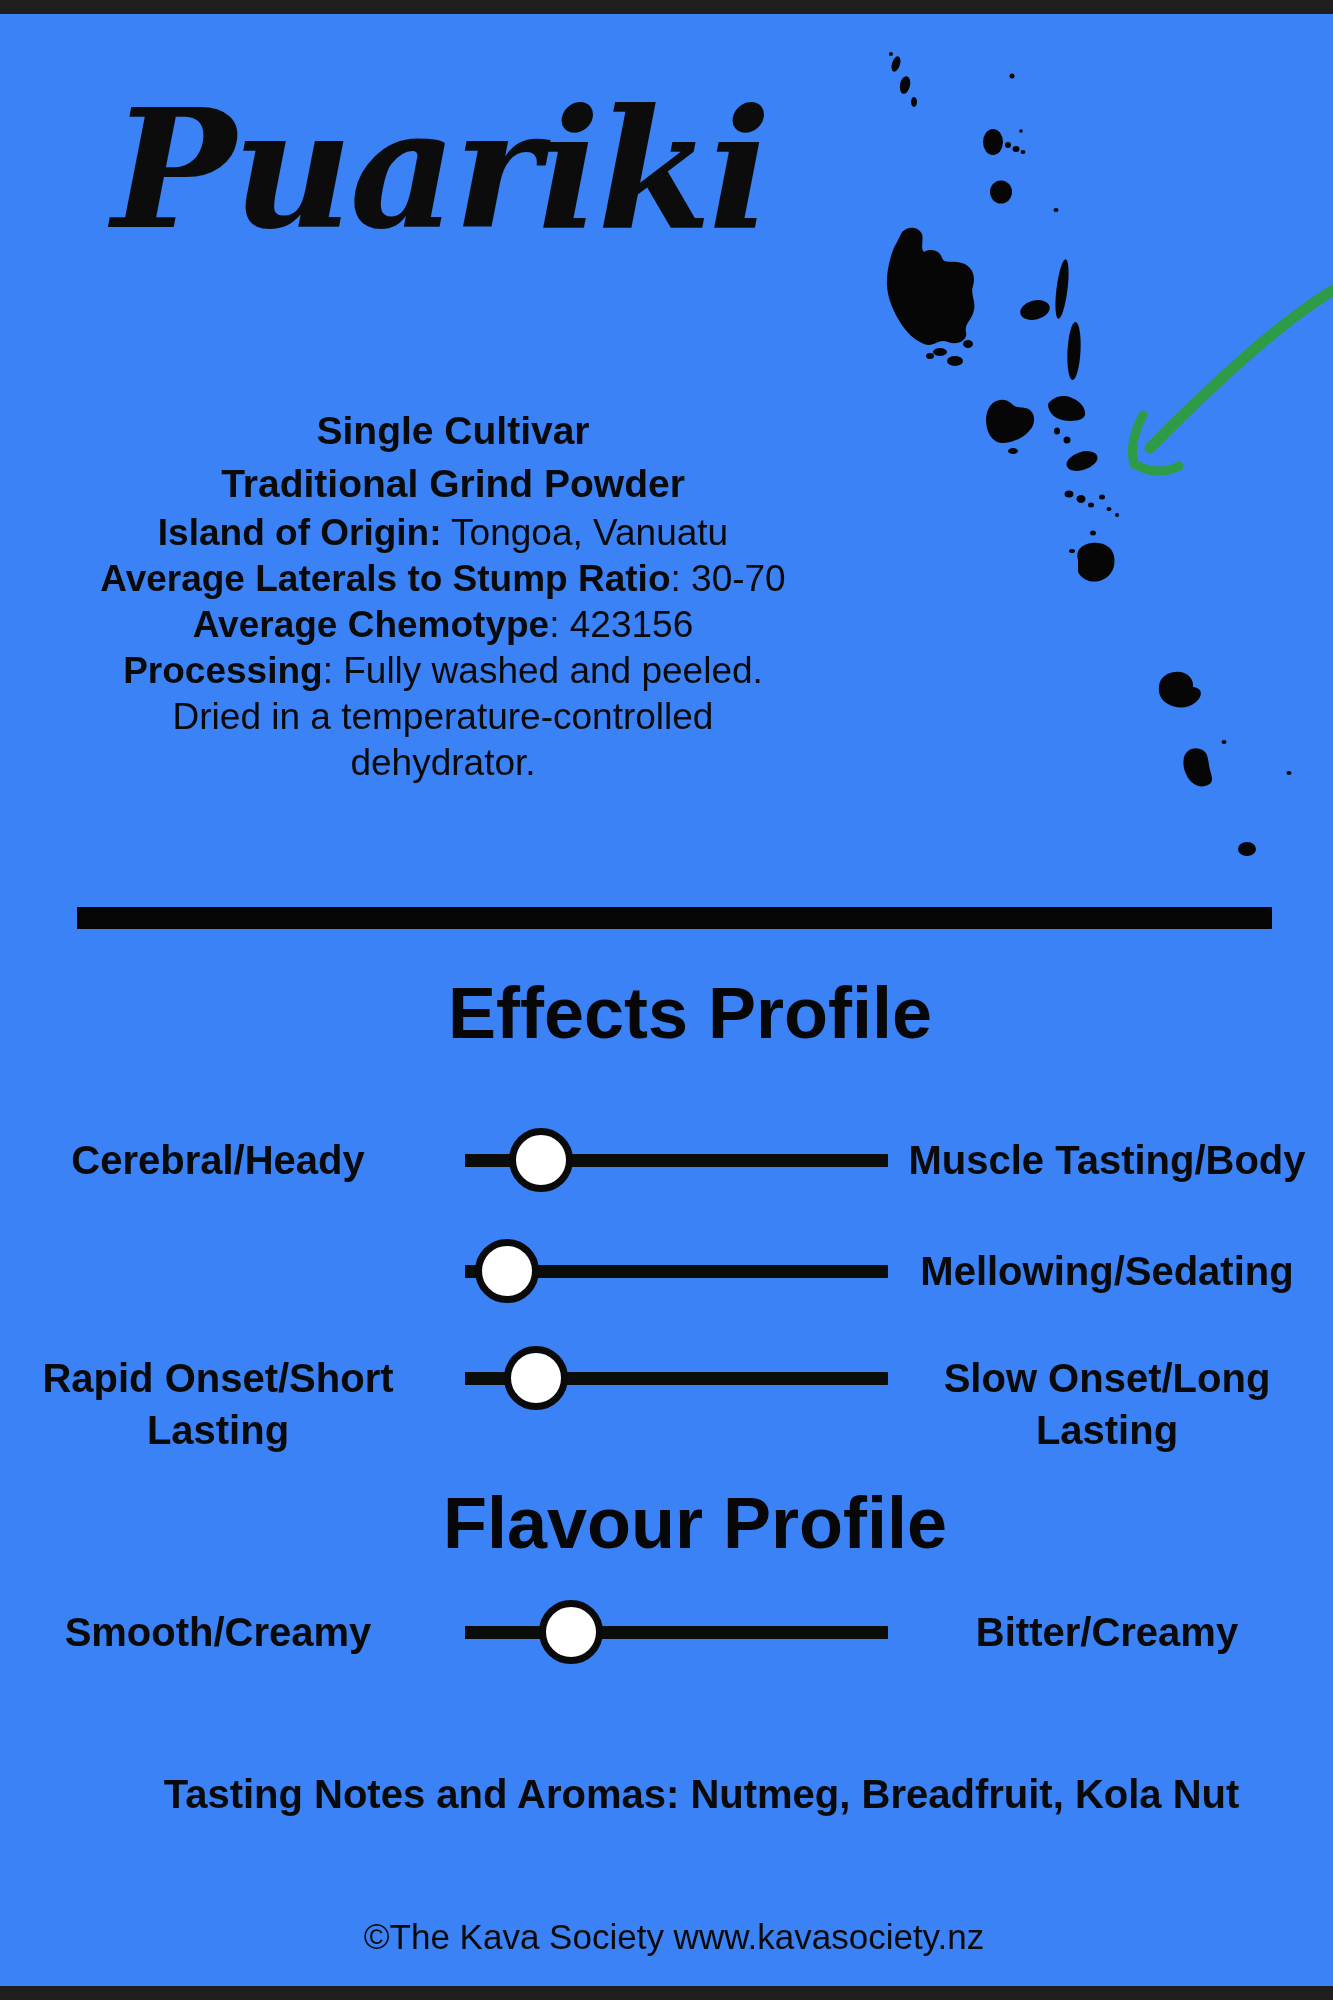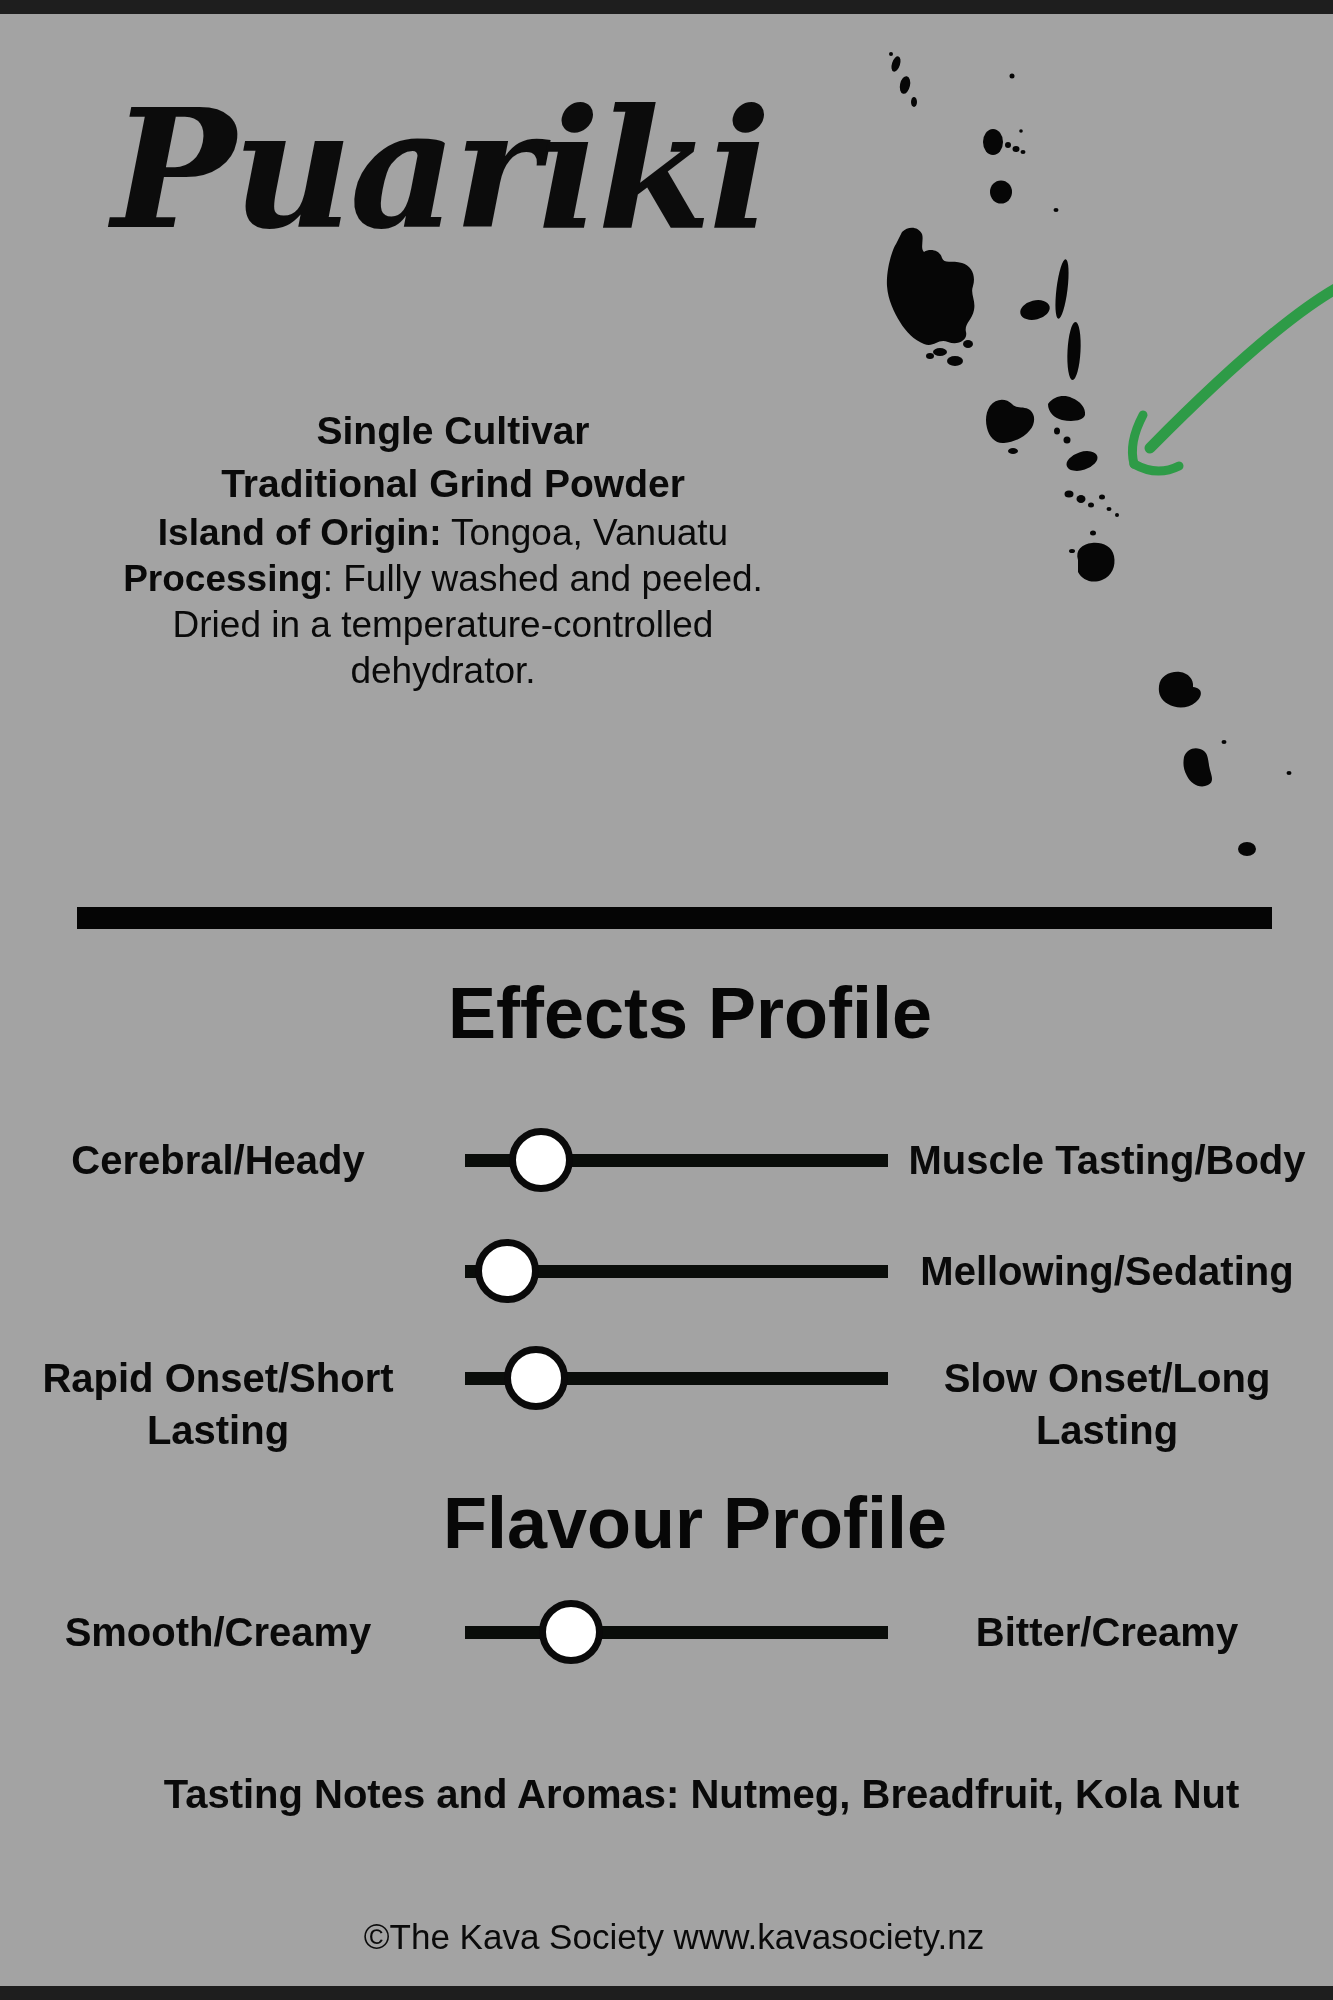--- a/index.html
+++ b/index.html
@@ -1,17 +1,17 @@
 <!DOCTYPE html>
 <html><head>
 <meta charset="utf-8">
 <style>
   html,body { margin:0; padding:0; background:#ffffff; }
   .page {
-    position:relative; width:1333px; height:2000px; background:#a3a3a3;
+    position:relative; width:1333px; height:2000px; background:#3b82f6;
     overflow:hidden; font-family:"Liberation Sans", sans-serif; color:#0a0a0a;
   }
   .strip { position:absolute; left:0; width:1333px; height:14px; background:#1e1e1e; }
   .strip.top { top:0; }
   .strip.bottom { top:1986px; }
 
   .title {
     position:absolute; left:440px; top:72px; transform:translateX(-50%);
     margin:0; font-family:"DejaVu Serif", serif; font-style:italic; font-weight:bold;
     font-size:165px; letter-spacing:-3px; color:#0c0c0c; white-space:nowrap;
@@ -124,20 +124,22 @@
       <path d="M1348,282 C1300,306 1235,362 1150,448" stroke-width="11"></path>
       <path d="M1143,415 C1134,432 1130,449 1134,464" stroke-width="9"></path>
       <path d="M1134,464 C1150,473 1165,473 1179,466" stroke-width="9"></path>
     </g>
   </svg>
 
   <div class="info">
     <div class="info-big">Single Cultivar</div>
     <div class="info-big">Traditional Grind Powder</div>
     <div class="info-line"><b>Island of Origin:</b><span> Tongoa, Vanuatu</span></div>
+    <div class="info-line"><b>Average Laterals to Stump Ratio</b><span>: 30-70</span></div>
+    <div class="info-line"><b>Average Chemotype</b><span>: 423156</span></div>
     <div class="info-line"><b>Processing</b><span>: Fully washed and peeled.</span></div>
     <div class="info-line">Dried in a temperature-controlled</div>
     <div class="info-line">dehydrator.</div>
   </div>
 
   <div class="divider"></div>
 
   <h2 class="heading effects">Effects Profile</h2>
 
   <div class="row r1">

